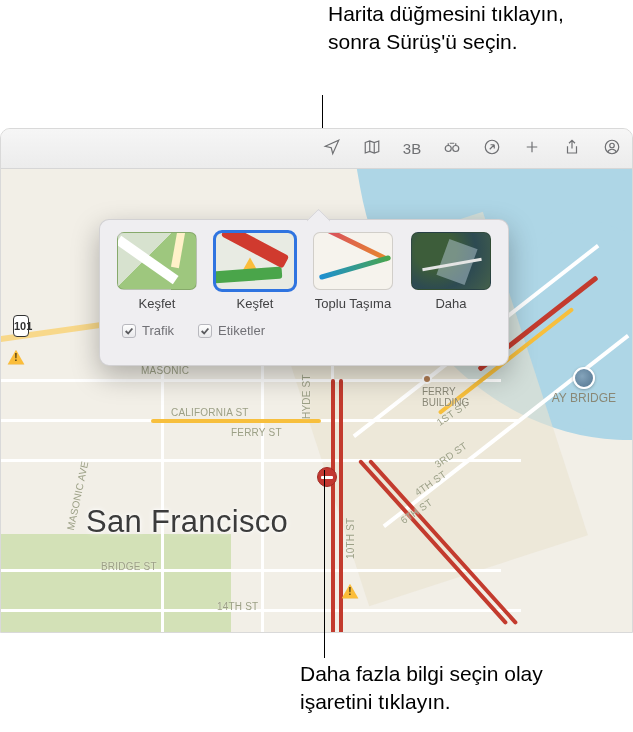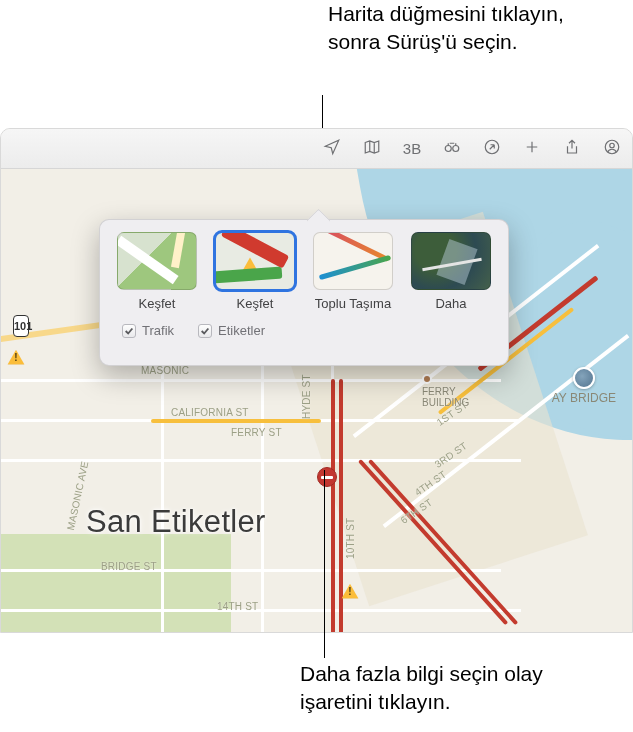--- a/index.html
+++ b/index.html
@@ -459,21 +459,21 @@
     <span class="st" style="left:300px;top:250px;transform:rotate(-90deg);transform-origin:left top">HYDE ST</span>
     <span class="st" style="left:64px;top:360px;transform:rotate(-78deg);transform-origin:left top">MASONIC AVE</span>
     <span class="st" style="left:100px;top:392px">BRIDGE ST</span>
     <span class="st" style="left:344px;top:390px;transform:rotate(-90deg);transform-origin:left top">10TH ST</span>
     <span class="st" style="left:216px;top:432px">14TH ST</span>
     <span class="st rot" style="left:440px;top:248px">1ST ST</span>
     <span class="st rot" style="left:438px;top:290px">3RD ST</span>
     <span class="st rot" style="left:418px;top:318px">4TH ST</span>
     <span class="st rot" style="left:404px;top:346px">6TH ST</span>
 
-    <div class="city-label">San Etiketler</div>
+    <div class="city-label">San Francisco</div>
 
     <div class="shield">
       <span>101</span>
     </div>
 
     <div class="hazard" style="left:6px;top:180px"></div>
     <div class="hazard" style="left:340px;top:414px"></div>
     <div class="noentry" style="left:316px;top:298px"></div>
 
     <div class="poi">

